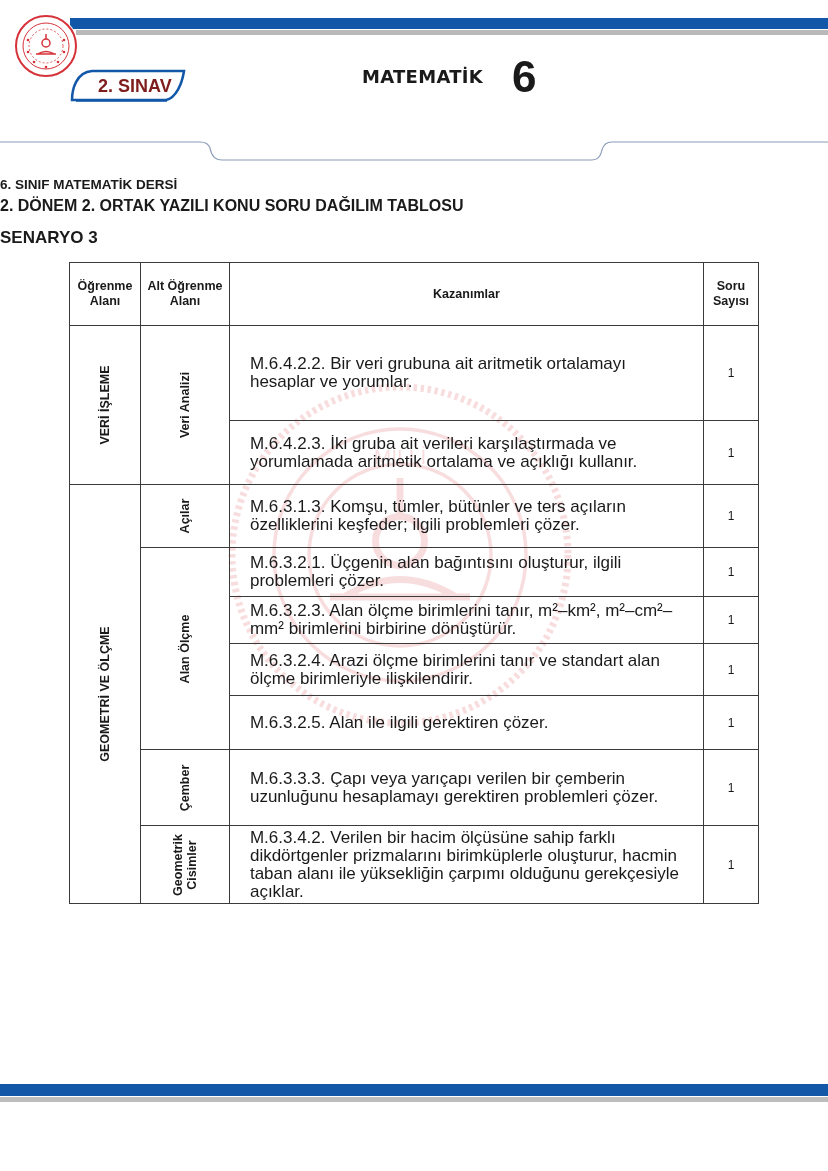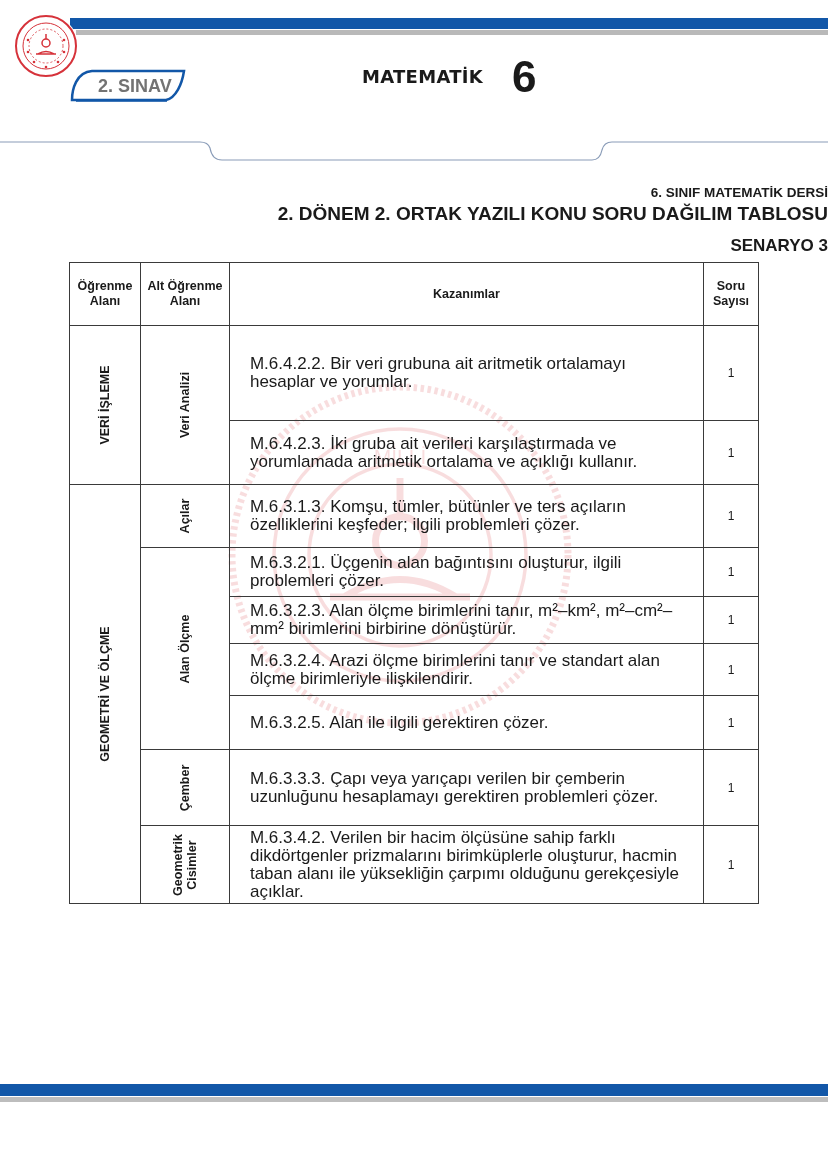--- a/index.html
+++ b/index.html
@@ -9,28 +9,28 @@
     }
     .top-blue { position: absolute; left: 70px; top: 18px; width: 758px; height: 11px; background: #1257a8; }
     .top-gray { position: absolute; left: 76px; top: 30px; width: 752px; height: 5px; background: #b9b9b9; }
     .logo { position: absolute; left: 14px; top: 14px; width: 64px; height: 64px; border-radius: 50%; background: #fff; }
     .logo svg { width: 64px; height: 64px; }
     .exam-badge {
       position: absolute; left: 70px; top: 68px; width: 116px; height: 34px;
     }
     .exam-badge svg { position: absolute; left: 0; top: 0; }
     .exam-badge span {
-      position: absolute; left: 28px; top: 8px; font-weight: bold; font-size: 18px; color: #737373;
+      position: absolute; left: 28px; top: 8px; font-weight: bold; font-size: 18px; color: #7f1d1d;
     }
     .subject { position: absolute; left: 362px; top: 66px; font-family: "DejaVu Sans", sans-serif; font-weight: bold; font-size: 18px; letter-spacing: 0.3px; }
     .grade { position: absolute; left: 512px; top: 52px; font-weight: bold; font-size: 44px; font-family: "Liberation Sans", sans-serif; }
     .tab-line { position: absolute; left: 0; top: 138px; }
-    .titles { position: absolute; left: 0; top: 182px; width: 828px; text-align: right; }
+    .titles { position: absolute; left: 0; top: 174px; width: 828px; text-align: left; }
     .titles .t1 { font-weight: bold; font-size: 13.5px; line-height: 22px; }
-    .titles .t2 { font-weight: bold; font-size: 19px; line-height: 20px; }
+    .titles .t2 { font-weight: bold; font-size: 16px; line-height: 20px; }
     .titles .t3 { font-weight: bold; font-size: 17px; margin-top: 12px; }
     table.dist {
       position: absolute; left: 69px; top: 262px; width: 690px; border-collapse: collapse;
       font-size: 12px; background: transparent;
     }
     table.dist td, table.dist th { border: 1.4px solid #3a3a3a; padding: 16px; }
     table.dist th { font-weight: bold; font-size: 12.5px; text-align: center; line-height: 15px; }
     td.kaz { padding: 0 20px !important; line-height: 18px; font-size: 17px; }
     td.num { text-align: center; font-size: 12px; }
     td.rot { position: relative; }

